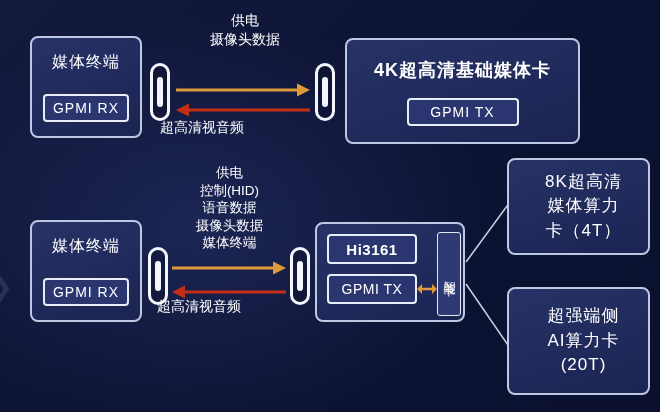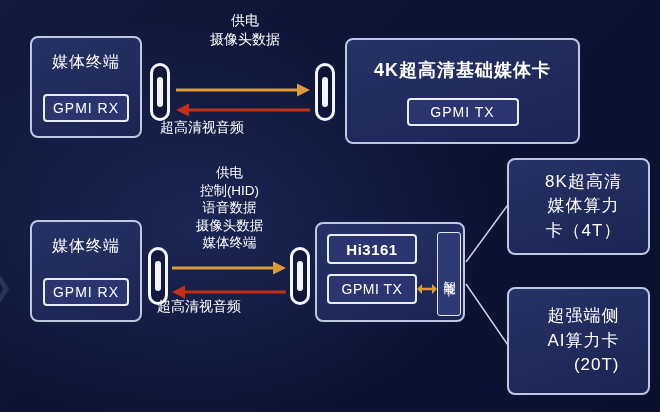--- a/index.html
+++ b/index.html
@@ -164,18 +164,18 @@
 
     <svg class="arrow" style="left:458px; top:190px;" width="56" height="170">
       <line x1="8" y1="72" x2="52" y2="12" stroke-width="1.5" stroke="#ccd4ea"></line>
       <line x1="8" y1="94" x2="52" y2="158" stroke-width="1.5" stroke="#ccd4ea"></line>
     </svg>
 
     <div class="bigcard" style="left:507px; top:158px; width:143px; height:97px;">8K超高清
 媒体算力
 卡（4T）</div>
 
-    <div class="bigcard" style="left:507px; top:287px; width:143px; height:108px;text-align:right;">超强端侧
+    <div class="bigcard" style="left:507px; top:287px; width:143px; height:108px;">超强端侧
 AI算力卡
 (20T)</div>
   </div>
 
 </div>
 
 </body></html>

